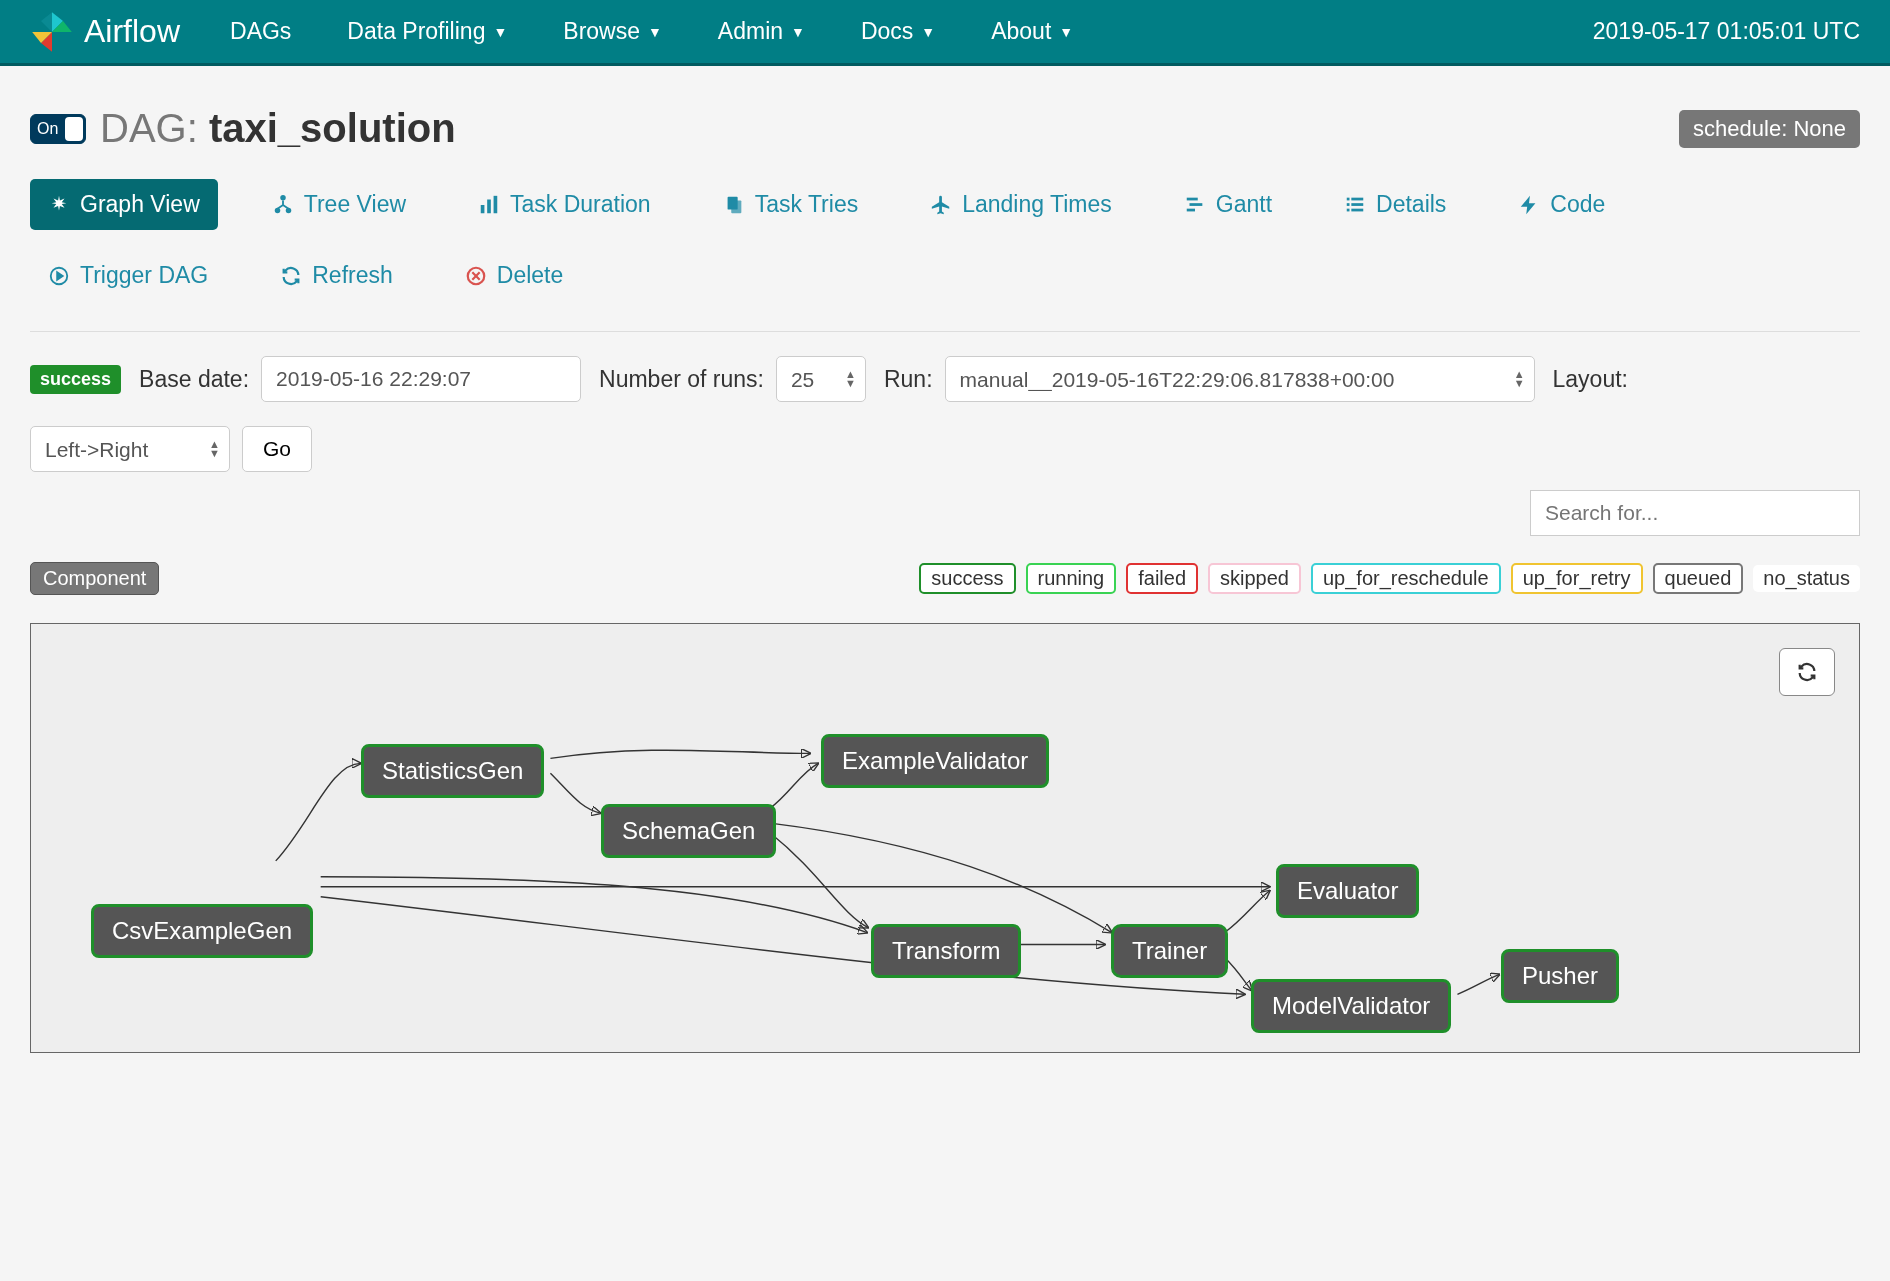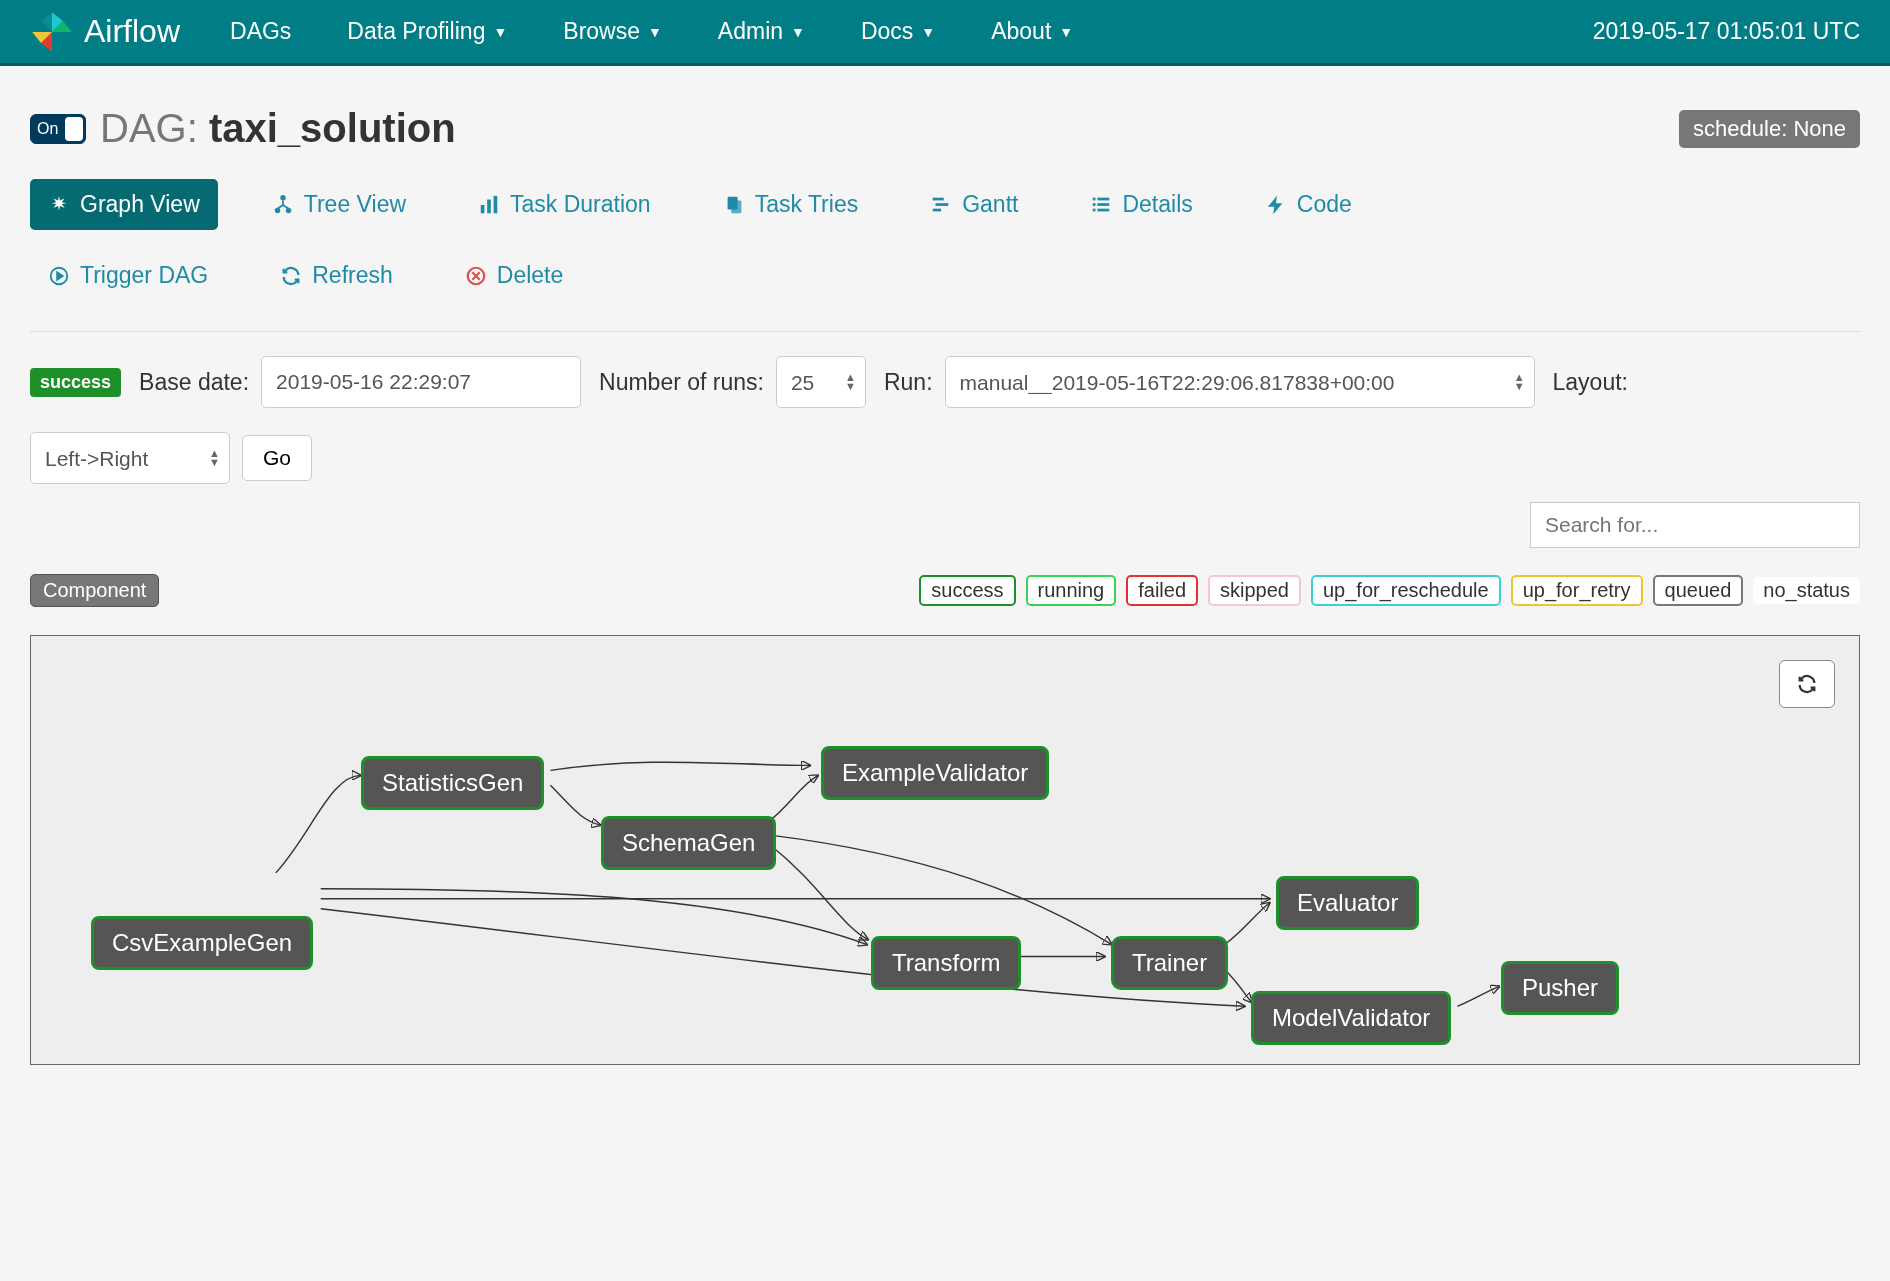--- a/index.html
+++ b/index.html
@@ -142,21 +142,21 @@
     border-radius: 4px;
   }
   .controls label { margin-left: 6px; }
   .in-text, .in-select {
     border: 1px solid #ccc;
     background: #fff;
     border-radius: 5px;
     padding: 8px 28px 8px 14px;
     font-size: 21px;
     color: #555;
-    height: 52px;
+    height: 46px;
     appearance: none;
     position: relative;
   }
   .sel-wrap { position: relative; display: inline-block; }
   .sel-wrap::after {
     content: "";
     position: absolute;
     right: 10px; top: 50%;
     transform: translateY(-50%);
     width: 0; height: 0;
@@ -329,20 +329,28 @@
       <span>Task Duration</span>
     </div>
     <div class="tab">
       <span class="ticon">
         <svg class="svgicon" viewBox="0 0 24 24" fill="currentColor">
             <rect x="5" y="3" width="11" height="14" rx="1"></rect>
             <rect x="9" y="7" width="11" height="14" rx="1" fill="currentColor" opacity="0.7"></rect>
           </svg>
       </span>
       <span>Task Tries</span>
+    </div>
+    <div class="tab">
+      <span class="ticon">
+        <svg class="svgicon" viewBox="0 0 24 24" fill="currentColor">
+            <path d="M21 16v-2l-8-5V3.5a1.5 1.5 0 00-3 0V9l-8 5v2l8-2.5V19l-2 1.5V22l3.5-1 3.5 1v-1.5L13 19v-5.5l8 2.5z"></path>
+          </svg>
+      </span>
+      <span>Landing Times</span>
     </div>
     <div class="tab">
       <span class="ticon">
         <svg class="svgicon" viewBox="0 0 24 24" fill="currentColor">
             <rect x="3" y="4" width="12" height="3"></rect>
             <rect x="6" y="10" width="14" height="3"></rect>
             <rect x="3" y="16" width="9" height="3"></rect>
           </svg>
       </span>
       <span>Gantt</span>

